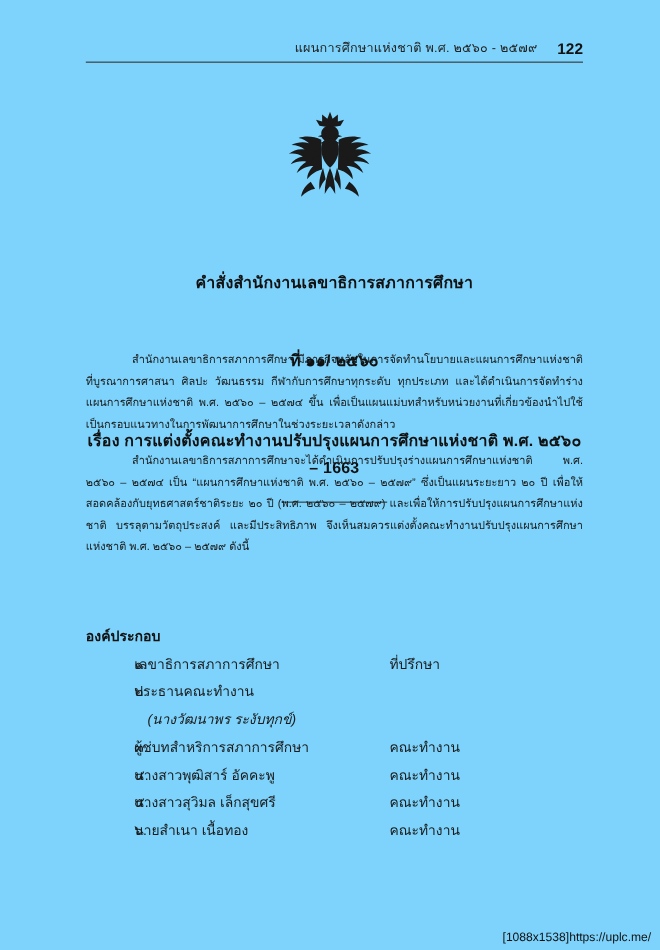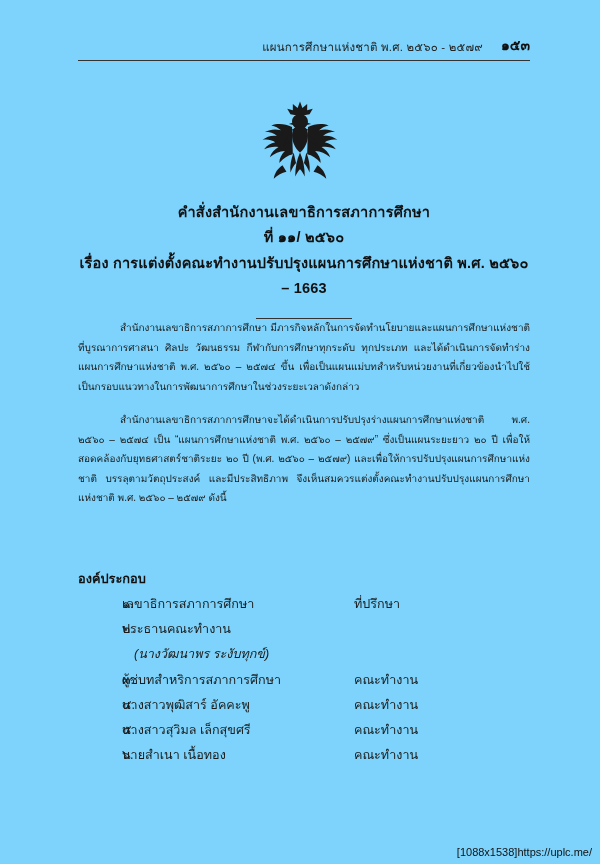--- a/index.html
+++ b/index.html
@@ -72,20 +72,21 @@
     top: 200px;
     width: 452px;
     text-align: center;
   }
   .title-line {
     font-size: 14.5px;
     font-weight: bold;
     color: #111;
     line-height: 1.75;
     letter-spacing: 0.2px;
+    margin-top: 46px;
   }
   .title-line.sub {
     font-size: 14.5px;
   }
   .rule-short {
     width: 96px;
     height: 1.4px;
     background: #333;
     margin: 16px auto 0 auto;
   }
@@ -172,21 +173,21 @@
     letter-spacing: 0px;
   }
 </style>
 </head>
 <body>
 
 <div class="page">
 
   <div class="header">
     <div class="header-title">แผนการศึกษาแห่งชาติ พ.ศ. ๒๕๖๐ - ๒๕๗๙</div>
-    <div class="page-number">๑๕๓</div>
+    <div class="page-number">122</div>
   </div>
 
   <div class="emblem-wrap">
     <svg class="emblem" viewBox="0 0 120 108">
       <g fill="#1a1a1a">
 
         <path d="M60 2 L63 10 L69 5 L69 13 L76 11 L72 18 L60 20 L48 18 L44 11 L51 13 L51 5 L57 10 Z"></path>
 
         <path d="M60 18 c-6 0 -10 4 -10 9 c0 4 2 7 5 8 l-7 3 l9 1 c1 2 2 3 3 4 c1 -1 2 -2 3 -4 l9 -1 l-7 -3 c3 -1 5 -4 5 -8 c0 -5 -4 -9 -10 -9 z"></path>
 

